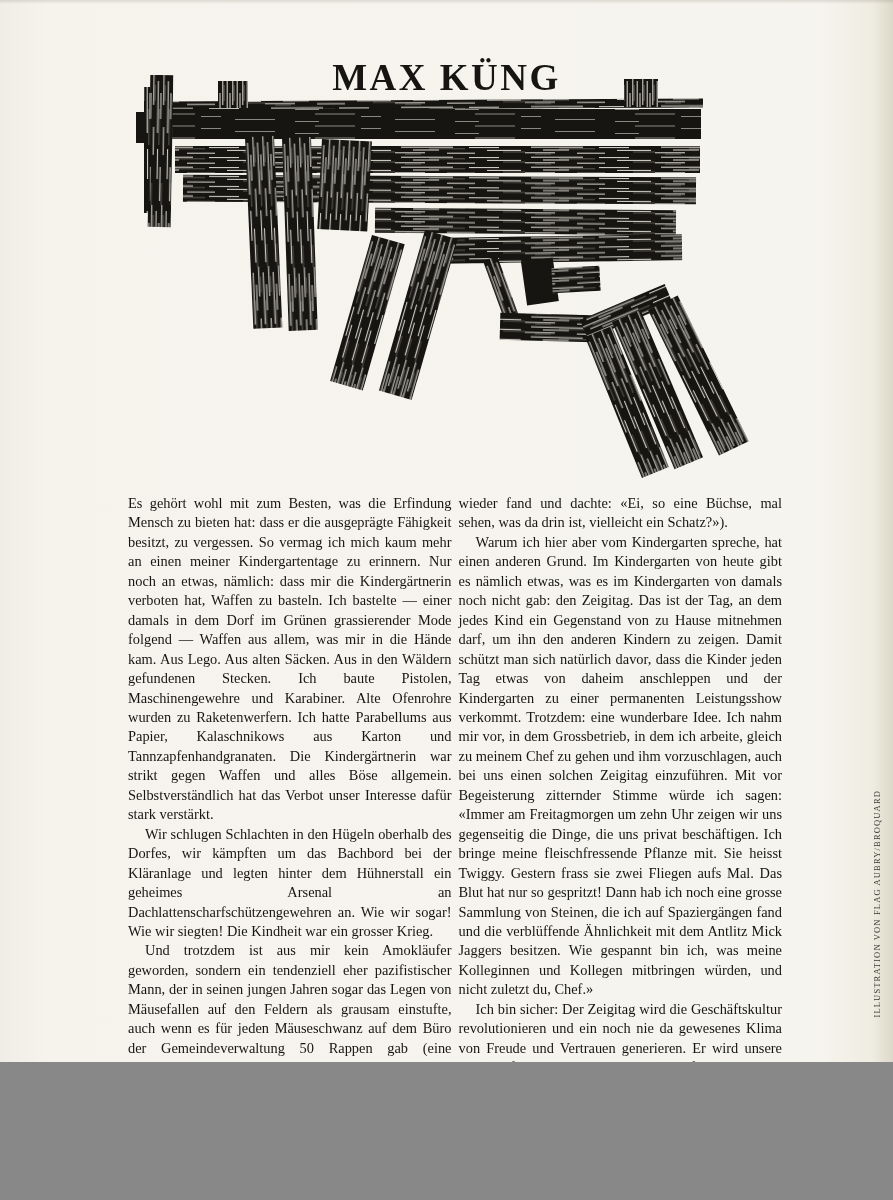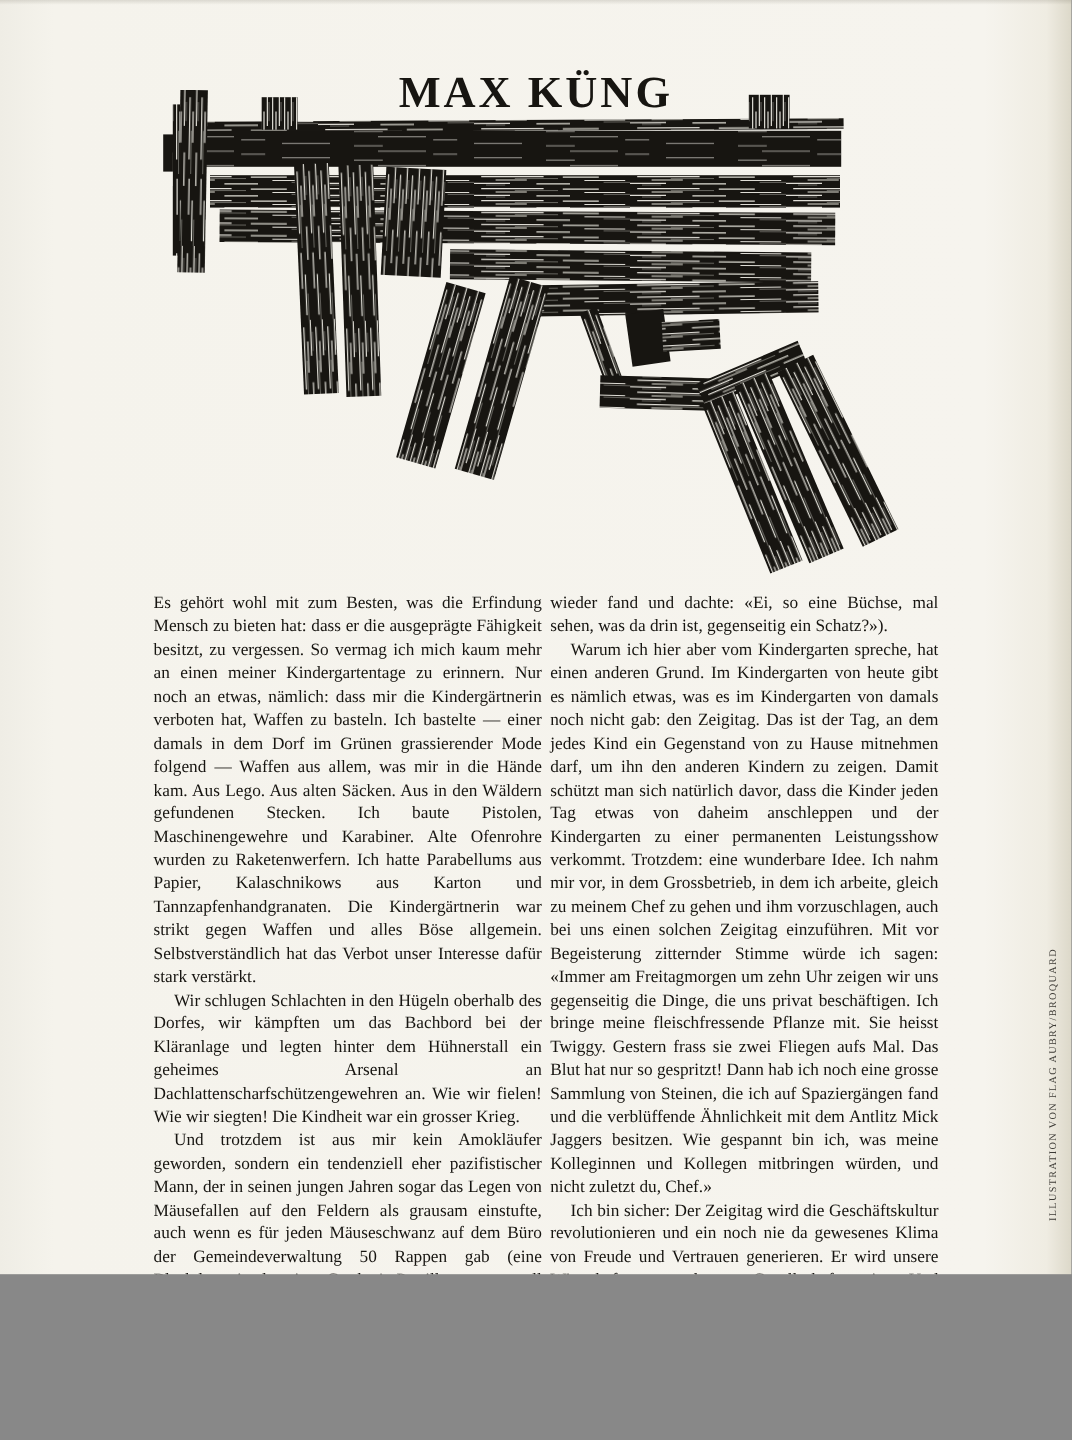--- a/index.html
+++ b/index.html
@@ -132,25 +132,25 @@
         </g>
       <g transform="translate(513,235) rotate(-26)">
           <rect width="33" height="162" fill="url(#gV)"></rect>
         </g>
     </g>
   </svg>
 
   <div class="columns">
     <div class="col">
         <p class="para">Es gehört wohl mit zum Besten, was die Erfindung Mensch zu bieten hat: dass er die ausgeprägte Fähigkeit besitzt, zu vergessen. So vermag ich mich kaum mehr an einen meiner Kindergartentage zu erinnern. Nur noch an etwas, nämlich: dass mir die Kindergärtnerin verboten hat, Waffen zu basteln. Ich bastelte — einer damals in dem Dorf im Grünen grassierender Mode folgend — Waffen aus allem, was mir in die Hände kam. Aus Lego. Aus alten Säcken. Aus in den Wäldern gefundenen Stecken. Ich baute Pistolen, Maschinengewehre und Karabiner. Alte Ofenrohre wurden zu Raketenwerfern. Ich hatte Parabellums aus Papier, Kalaschnikows aus Karton und Tannzapfenhandgranaten. Die Kindergärtnerin war strikt gegen Waffen und alles Böse allgemein. Selbstverständlich hat das Verbot unser Interesse dafür stark verstärkt.</p>
-        <p class="para indent">Wir schlugen Schlachten in den Hügeln oberhalb des Dorfes, wir kämpften um das Bachbord bei der Kläranlage und legten hinter dem Hühnerstall ein geheimes Arsenal an Dachlattenscharfschützengewehren an. Wie wir fielen! Wie wir siegten! Die Kindheit war ein grosser Krieg.</p>
+        <p class="para indent">Wir schlugen Schlachten in den Hügeln oberhalb des Dorfes, wir kämpften um das Bachbord bei der Kläranlage und legten hinter dem Hühnerstall ein geheimes Arsenal an Dachlattenscharfschützengewehren an. Wie wir sogar! Wie wir siegten! Die Kindheit war ein grosser Krieg.</p>
         <p class="para indent">Und trotzdem ist aus mir kein Amokläufer geworden, sondern ein tendenziell eher pazifistischer Mann, der in seinen jungen Jahren sogar das Legen von Mäusefallen auf den Feldern als grausam einstufte, auch wenn es für jeden Mäuseschwanz auf dem Büro der Gemeindeverwaltung 50 Rappen gab (eine Blechdose, in der einst Grether's Pastilles waren, voll mit abgeschnittenen Mäuseschwänzen — ein Bild, das einem bleibt; genauso wie der Geruch der anderen Blechdose, die mit den Würmern drin, die man fürs Fischen fing, dann doch ein paar Wochen vergass, bis man sie</p>
       </div>
     <div class="col">
-        <p class="para">wieder fand und dachte: «Ei, so eine Büchse, mal sehen, was da drin ist, gegenseitig ein Schatz?»).</p>
+        <p class="para">wieder fand und dachte: «Ei, so eine Büchse, mal sehen, was da drin ist, vielleicht ein Schatz?»).</p>
         <p class="para indent">Warum ich hier aber vom Kindergarten spreche, hat einen anderen Grund. Im Kindergarten von heute gibt es nämlich etwas, was es im Kindergarten von damals noch nicht gab: den Zeigitag. Das ist der Tag, an dem jedes Kind ein Gegenstand von zu Hause mitnehmen darf, um ihn den anderen Kindern zu zeigen. Damit schützt man sich natürlich davor, dass die Kinder jeden Tag etwas von daheim anschleppen und der Kindergarten zu einer permanenten Leistungsshow verkommt. Trotzdem: eine wunderbare Idee. Ich nahm mir vor, in dem Grossbetrieb, in dem ich arbeite, gleich zu meinem Chef zu gehen und ihm vorzuschlagen, auch bei uns einen solchen Zeigitag einzuführen. Mit vor Begeisterung zitternder Stimme würde ich sagen: «Immer am Freitagmorgen um zehn Uhr zeigen wir uns gegenseitig die Dinge, die uns privat beschäftigen. Ich bringe meine fleischfressende Pflanze mit. Sie heisst Twiggy. Gestern frass sie zwei Fliegen aufs Mal. Das Blut hat nur so gespritzt! Dann hab ich noch eine grosse Sammlung von Steinen, die ich auf Spaziergängen fand und die verblüffende Ähnlichkeit mit dem Antlitz Mick Jaggers besitzen. Wie gespannt bin ich, was meine Kolleginnen und Kollegen mitbringen würden, und nicht zuletzt du, Chef.»</p>
         <p class="para indent">Ich bin sicher: Der Zeigitag wird die Geschäftskultur revolutionieren und ein noch nie da gewesenes Klima von Freude und Vertrauen generieren. Er wird unsere Wirtschaft retten und unsere Gesellschaft sowieso. Und wie gerne wäre ich am Zeigitag dabei bei Ueli Maurers VBS. Wie gerne, ach.</p>
       </div>
   </div>
 
   <div class="page-number">36</div>
   <div class="credit">ILLUSTRATION VON FLAG AUBRY/BROQUARD</div>
 </div>
 
 </body></html>

